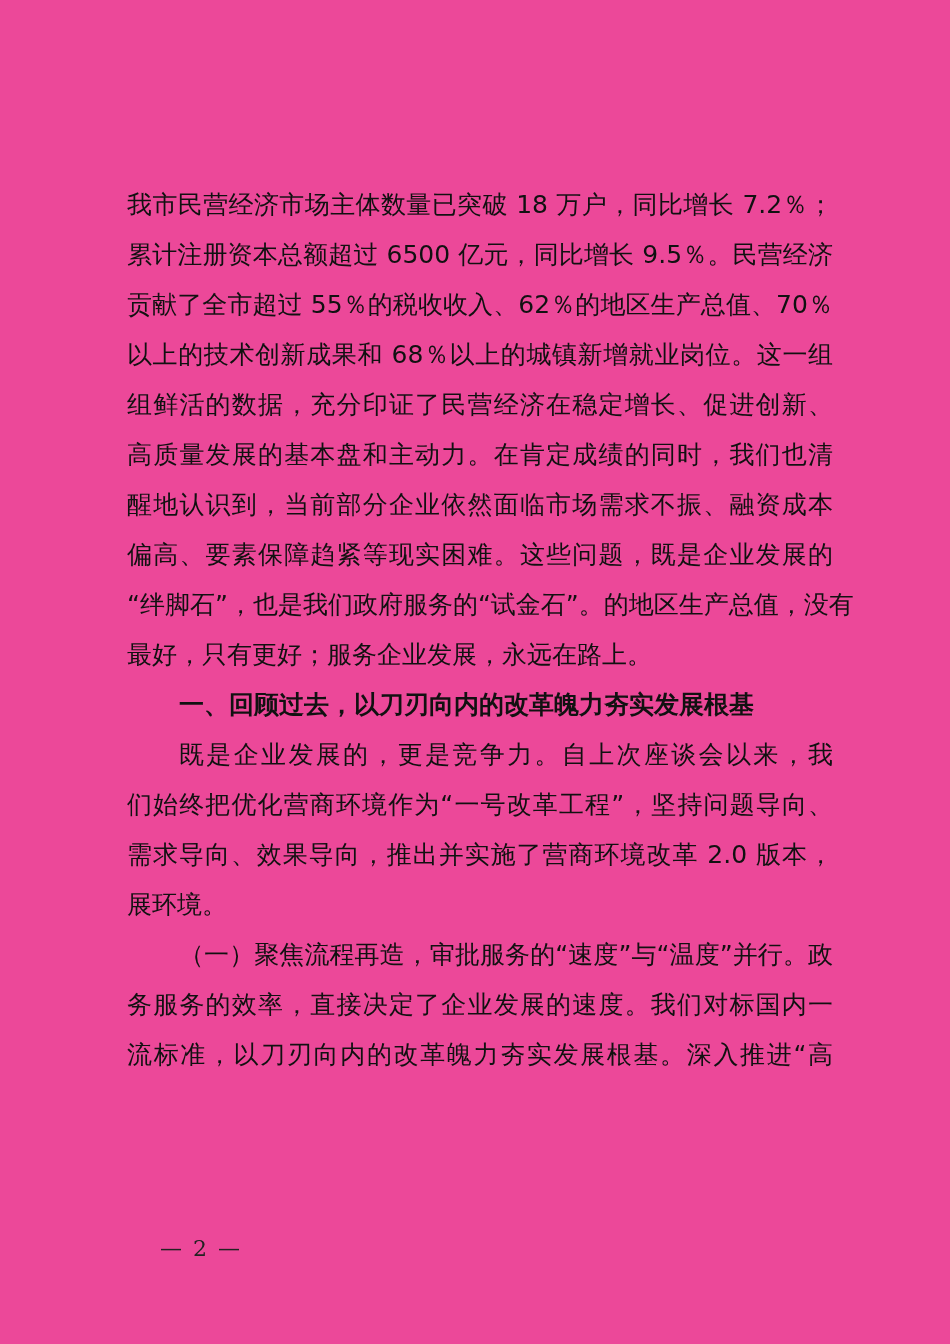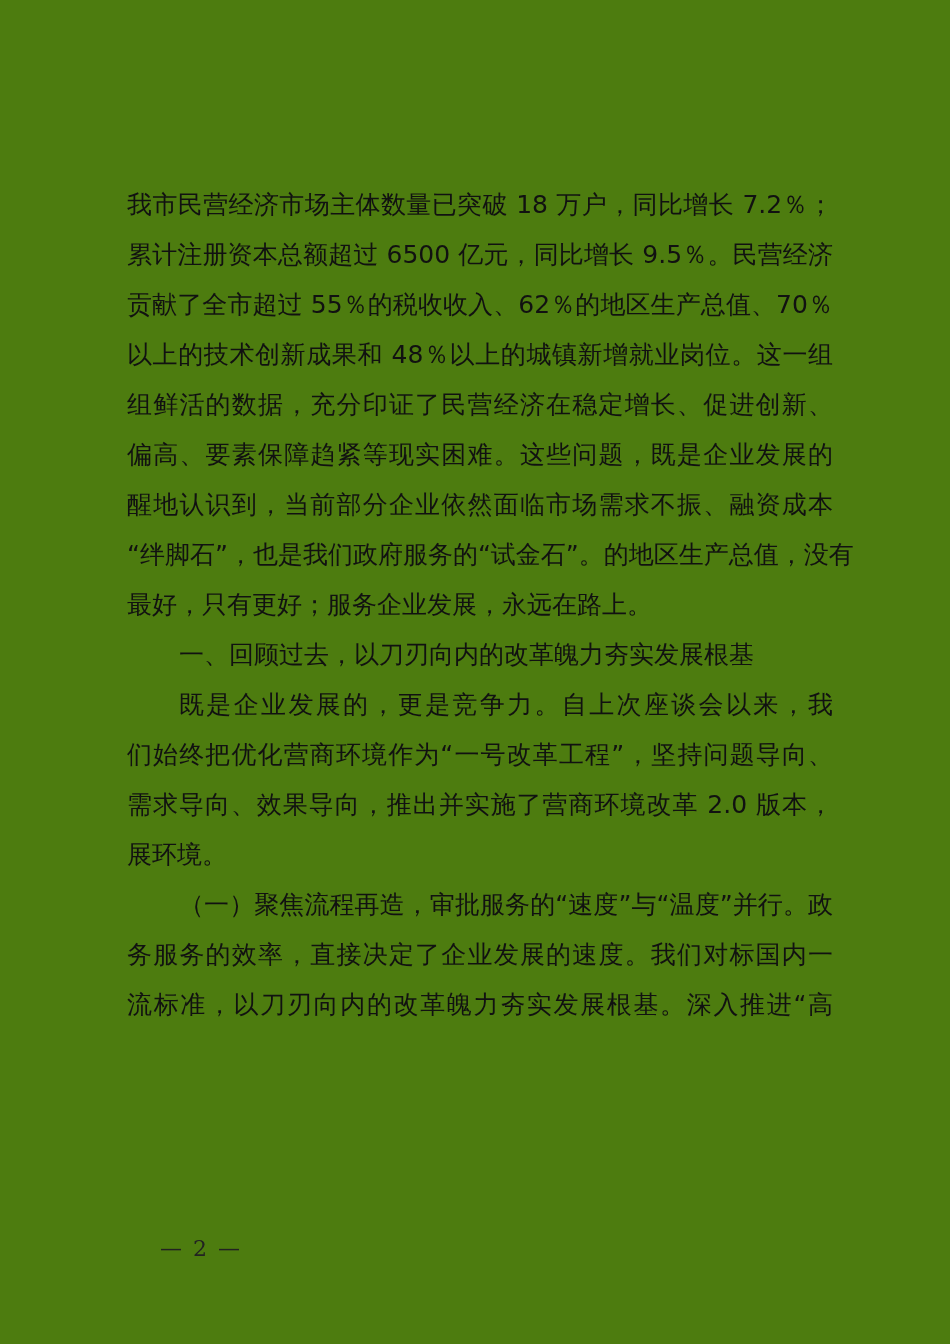--- a/index.html
+++ b/index.html
@@ -13,21 +13,21 @@
       position: relative;
       overflow: hidden;
       font-family: "DejaVu Sans", "Liberation Sans", sans-serif;
       color: #111111;
     }
     .page {
       position: absolute;
       left: 0; top: 0;
       width: 950px;
       height: 1344px;
-      background: #4d7c0f;
+      background: #ec4899;
     }
     .body-text {
       position: absolute;
       left: 127px;
       top: 180px;
       width: 706px;
     }
     .line {
       height: 50px;
       line-height: 50px;
@@ -38,21 +38,21 @@
       letter-spacing: 0px;
     }
     .line.last {
       text-align-last: left;
     }
     .line.indent {
       padding-left: 52px;
     }
     .heading {
       font-family: "DejaVu Sans", sans-serif;
-      font-weight: normal;
+      font-weight: bold;
       text-align-last: left;
     }
     .bold {
       font-weight: normal;
     }
     .page-number {
       position: absolute;
       left: 160px;
       top: 1236px;
       font-family: "DejaVu Serif", "Liberation Serif", serif;
@@ -64,24 +64,25 @@
 </head>
 <body>
 
 <div class="page">
   <div class="body-text">
 
     <div>
       <div class="line">我市民营经济市场主体数量已突破 18 万户，同比增长 7.2％；</div>
       <div class="line">累计注册资本总额超过 6500 亿元，同比增长 9.5％。民营经济</div>
       <div class="line">贡献了全市超过 55％的税收收入、62％的地区生产总值、70％</div>
-      <div class="line">以上的技术创新成果和 48％以上的城镇新增就业岗位。这一组</div>
+      <div class="line">以上的技术创新成果和 68％以上的城镇新增就业岗位。这一组</div>
       <div class="line">组鲜活的数据，充分印证了民营经济在稳定增长、促进创新、</div>
+      <div class="line">高质量发展的基本盘和主动力。在肯定成绩的同时，我们也清</div>
+      <div class="line">醒地认识到，当前部分企业依然面临市场需求不振、融资成本</div>
       <div class="line">偏高、要素保障趋紧等现实困难。这些问题，既是企业发展的</div>
-      <div class="line">醒地认识到，当前部分企业依然面临市场需求不振、融资成本</div>
       <div class="line">“绊脚石”，也是我们政府服务的“试金石”。的地区生产总值，没有</div>
       <div class="line last">最好，只有更好；服务企业发展，永远在路上。</div>
     </div>
 
     <div class="line indent heading">一、回顾过去，以刀刃向内的改革魄力夯实发展根基</div>
 
     <div>
       <div class="line indent">既是企业发展的，更是竞争力。自上次座谈会以来，我</div>
       <div class="line">们始终把优化营商环境作为“一号改革工程”，坚持问题导向、</div>
       <div class="line">需求导向、效果导向，推出并实施了营商环境改革 2.0 版本，</div>

